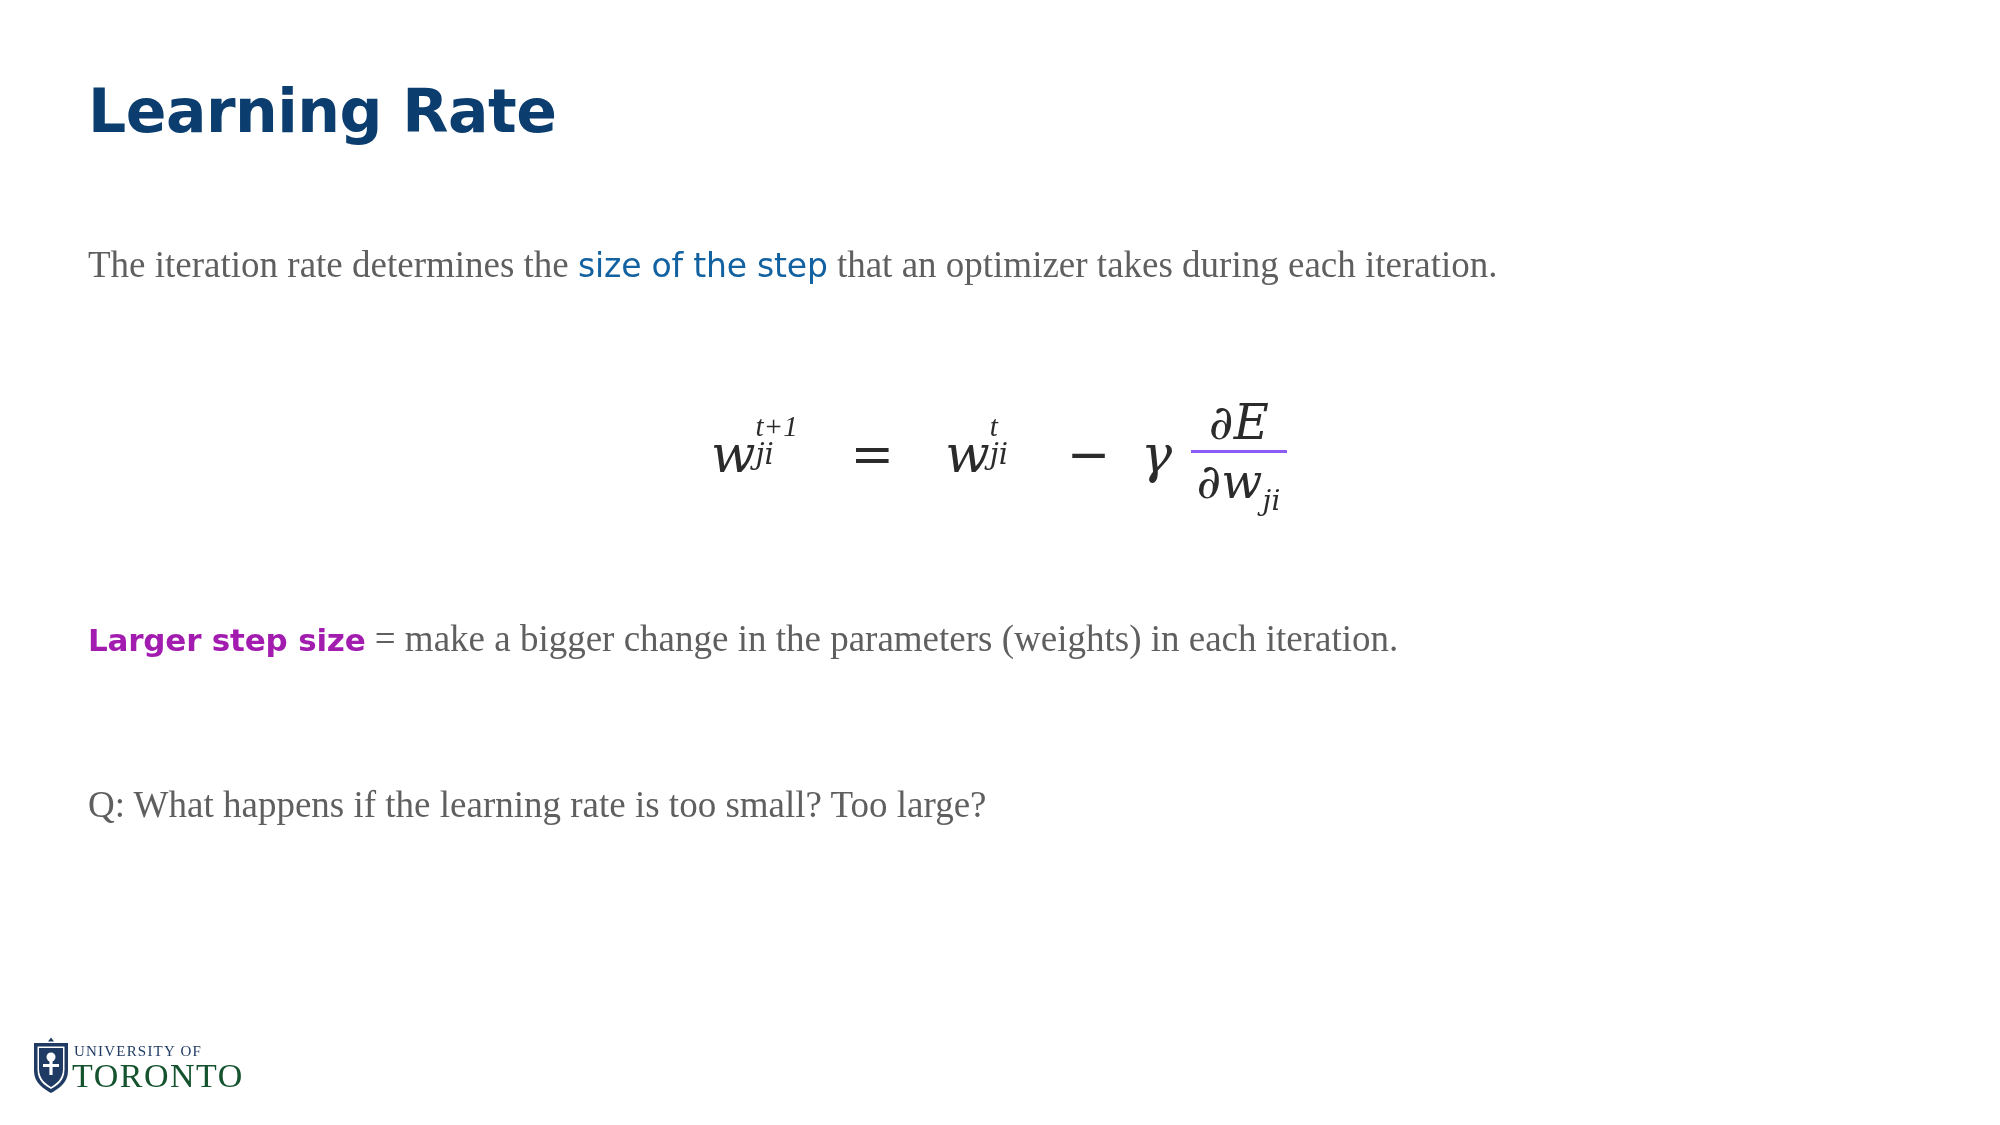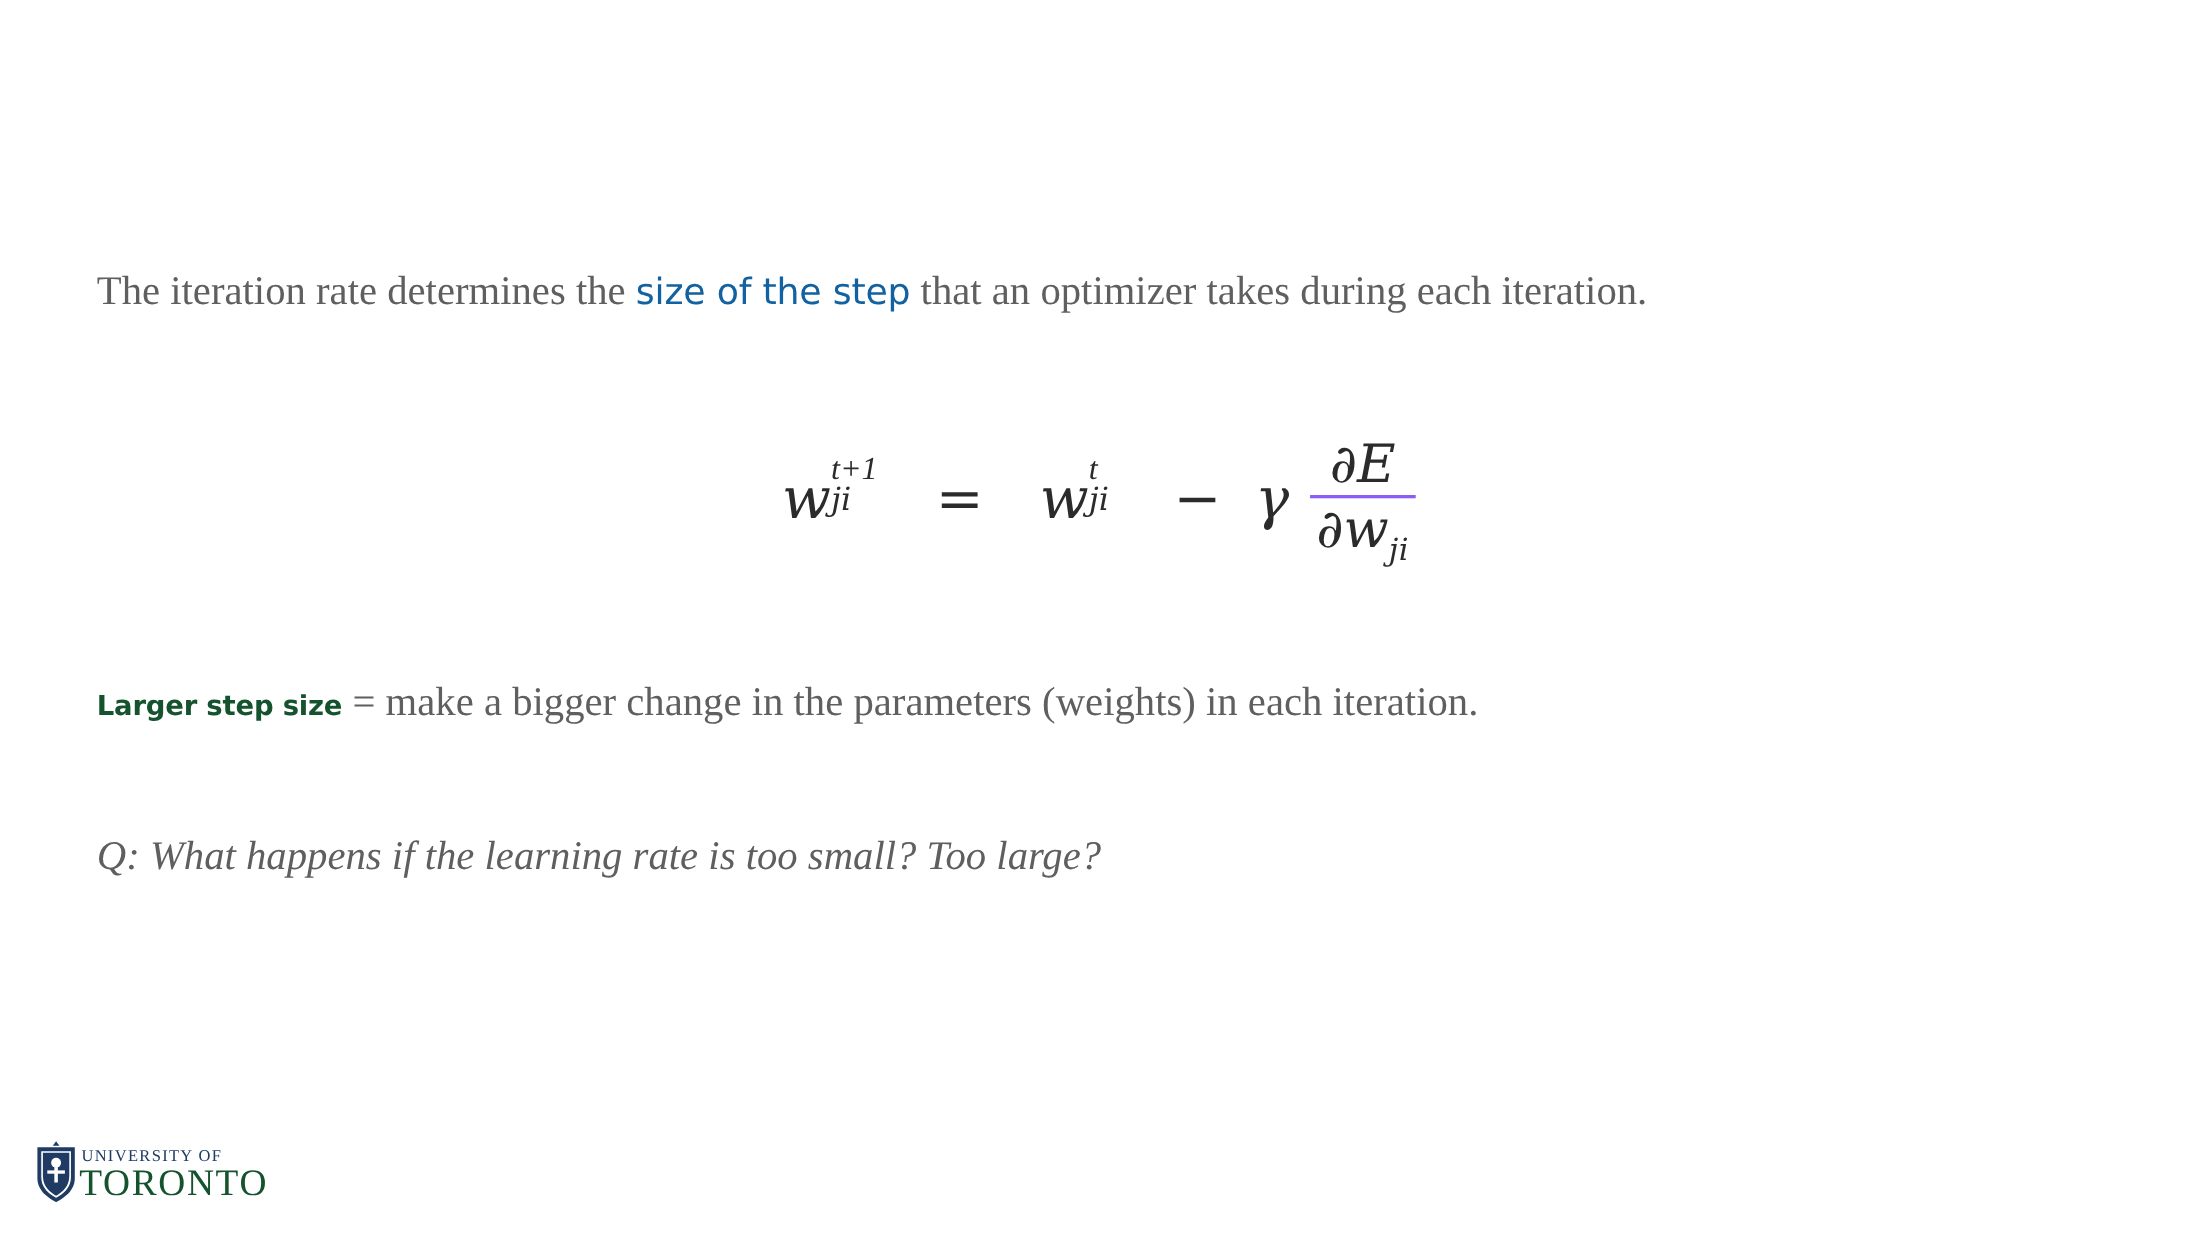--- a/index.html
+++ b/index.html
@@ -37,33 +37,33 @@
     width: 1840px;
   }
   .para {
     font-family: "Liberation Serif", serif;
     font-size: 37px;
     line-height: 1.45;
     color: #5f5f5f;
   }
   .p1 { top: 238px; width: 1860px; }
   .p2 { top: 612px; width: 1760px; }
-  .p3 { top: 752px; width: 1760px; font-style: italic; }
+  .p3 { top: 778px; width: 1760px; }
   .hl {
     font-family: "DejaVu Sans", sans-serif;
     font-weight: normal;
     font-size: 33px;
     color: #1261a0;
     letter-spacing: -0.2px;
   }
   .hl-lead {
     font-family: "DejaVu Sans", sans-serif;
     font-weight: bold;
-    font-size: 25px;
-    color: #14532d;
+    font-size: 31px;
+    color: #a21caf;
     letter-spacing: -0.2px;
   }
   .equation {
     position: absolute;
     left: 0;
     right: 0;
     top: 400px;
     text-align: center;
     color: #2b2b2b;
   }
@@ -161,20 +161,21 @@
     font-size: 34px;
     letter-spacing: 1.5px;
     color: #14532d;
   }
 </style>
 </head>
 <body>
 
 <div class="slide">
 
+  <div class="title">Learning Rate</div>
 
   <div class="body-block para p1">
     <span>The iteration rate determines the </span><span class="hl">size of the step</span><span> that an optimizer takes during each iteration.</span>
   </div>
 
   <div class="equation">
     <span class="math">
       <span class="wji-stack">
         <span class="base">w</span>
         <span class="upper">t+1</span>

